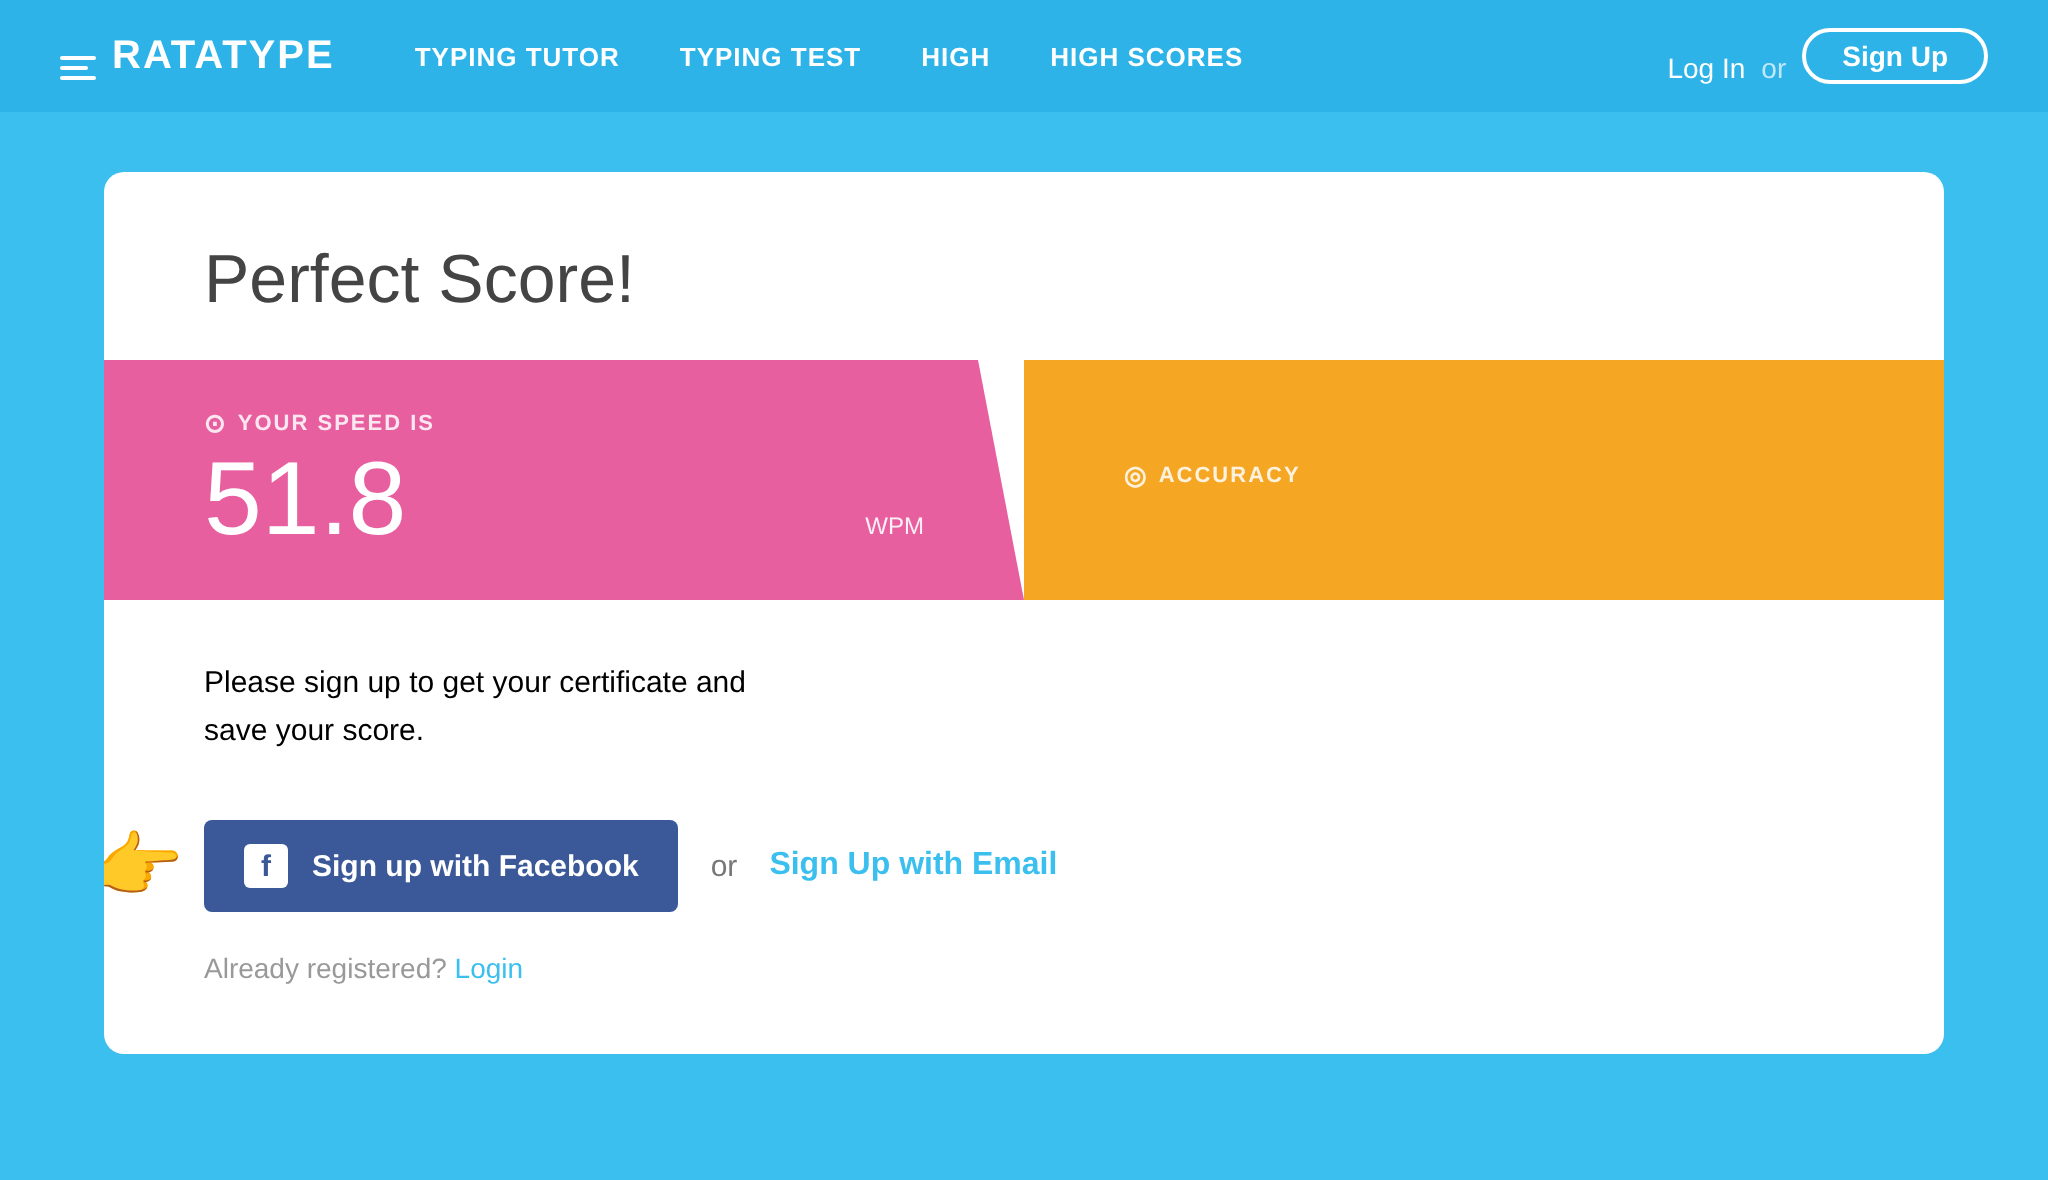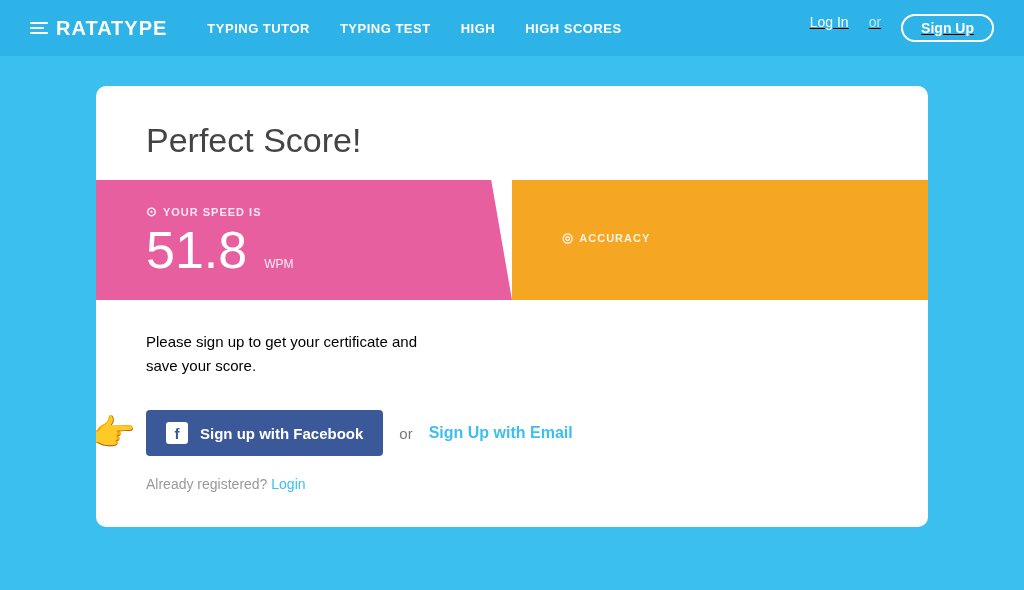--- a/index.html
+++ b/index.html
@@ -15,21 +15,21 @@
     .navbar {
       background-color: #2db3e8;
       display: flex;
       align-items: center;
       padding: 0 30px;
       height: 56px;
       width: 100%;
     }
     .nav-logo {
       display: flex;
-      align-items: center;
+      align-items: flex-end;
       gap: 8px;
       margin-right: 40px;
     }
     .nav-logo-icon {
       display: flex;
       flex-direction: column;
       gap: 3px;
     }
     .nav-logo-icon span {
       display: block;
@@ -53,23 +53,22 @@
     }
     .nav-link {
       color: white;
       text-decoration: none;
       font-size: 13px;
       font-weight: 700;
       letter-spacing: 0.5px;
     }
     .nav-auth {
       display: flex;
-      align-items: flex-start;
-      gap: 20px;
-      text-decoration: underline;
+      align-items: flex-end;
+      gap: 8px;
     }
     .nav-auth-text {
       color: white;
       font-size: 14px;
       font-weight: 500;
     }
     .nav-separator {
       color: rgba(255,255,255,0.7);
       font-size: 14px;
     }
@@ -86,21 +85,21 @@
 
     
     .main-container {
       display: flex;
       justify-content: center;
       padding: 30px 40px;
     }
     .card {
       background: white;
       border-radius: 10px;
-      width: 832px;
+      width: 920px;
       padding: 0;
       overflow: hidden;
     }
     .card-top {
       padding: 35px 50px 0 50px;
     }
     .perfect-score-title {
       font-size: 34px;
       font-weight: 300;
       color: #444;
@@ -145,21 +144,22 @@
     .stats-label-icon {
       font-size: 13px;
     }
     .stats-value {
       color: white;
       font-size: 52px;
       font-weight: 300;
       line-height: 1;
       display: flex;
       align-items: baseline;
-      gap: 17px;
+      gap: 6px;
+      justify-content: space-between;
     }
     .stats-unit {
       font-size: 12px;
       font-weight: 400;
       color: rgba(255,255,255,0.9);
     }
 
     
     .card-bottom {
       padding: 30px 50px 35px 50px;

